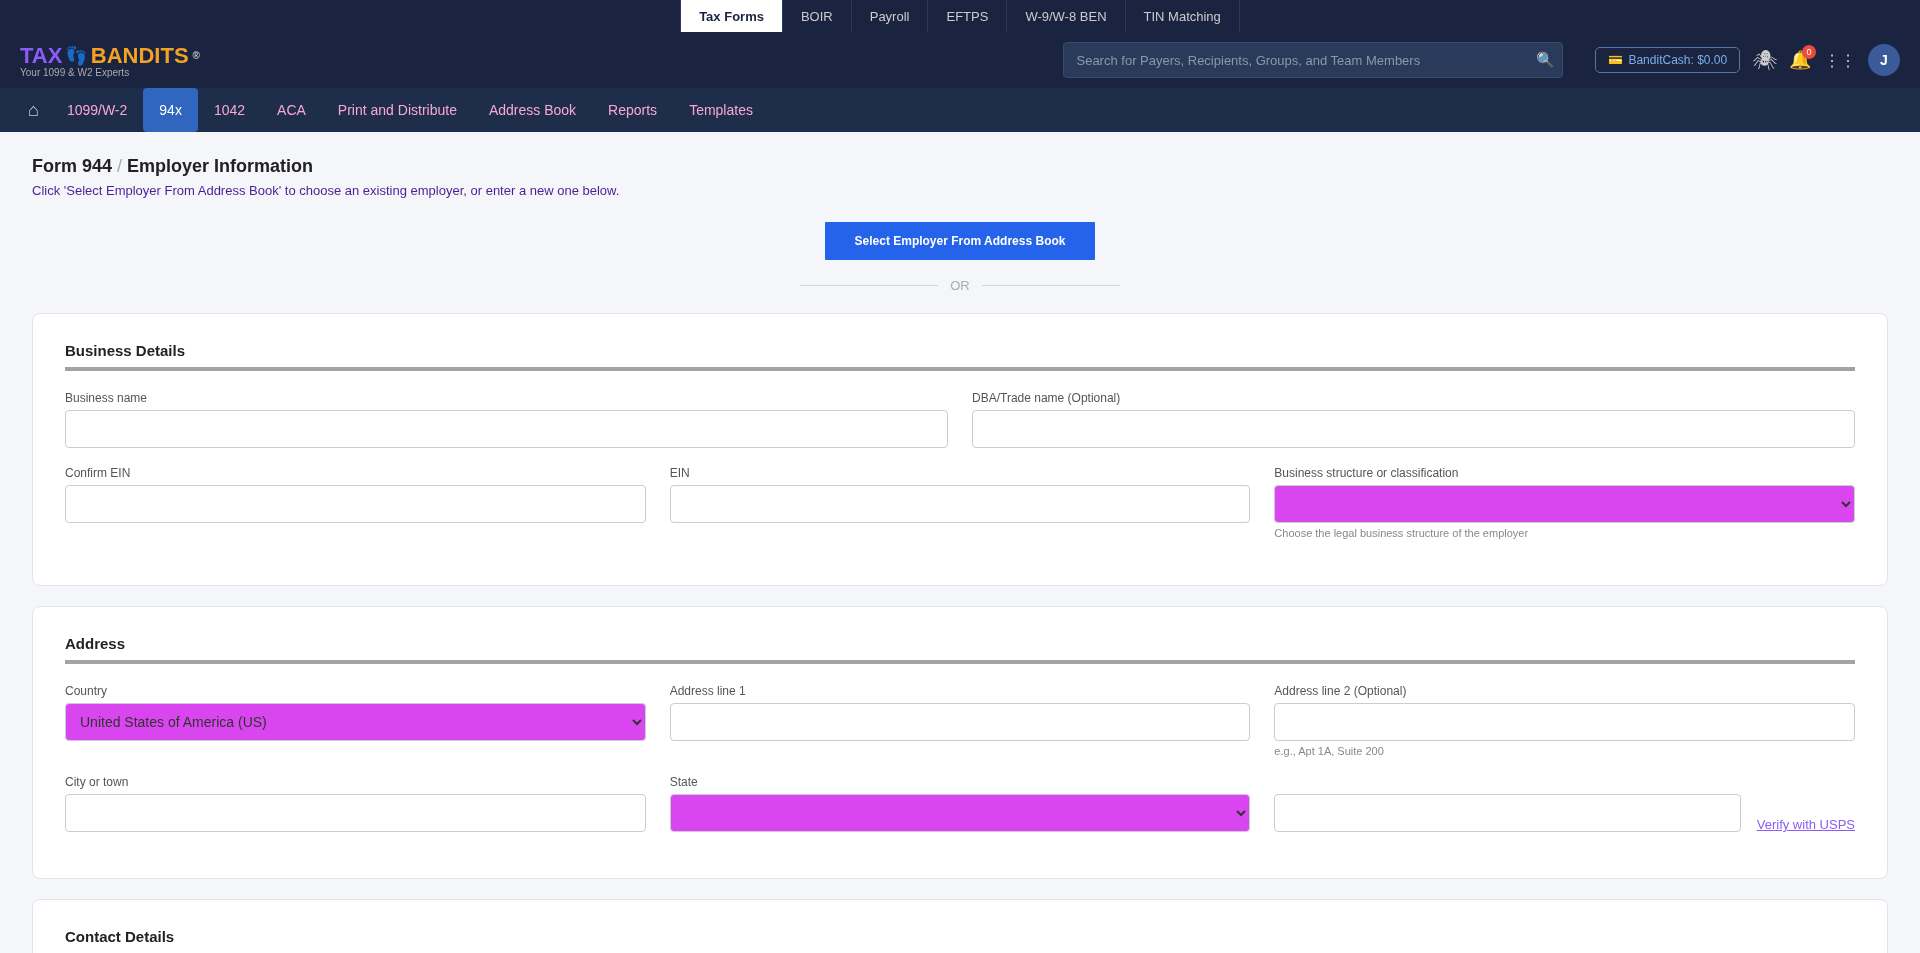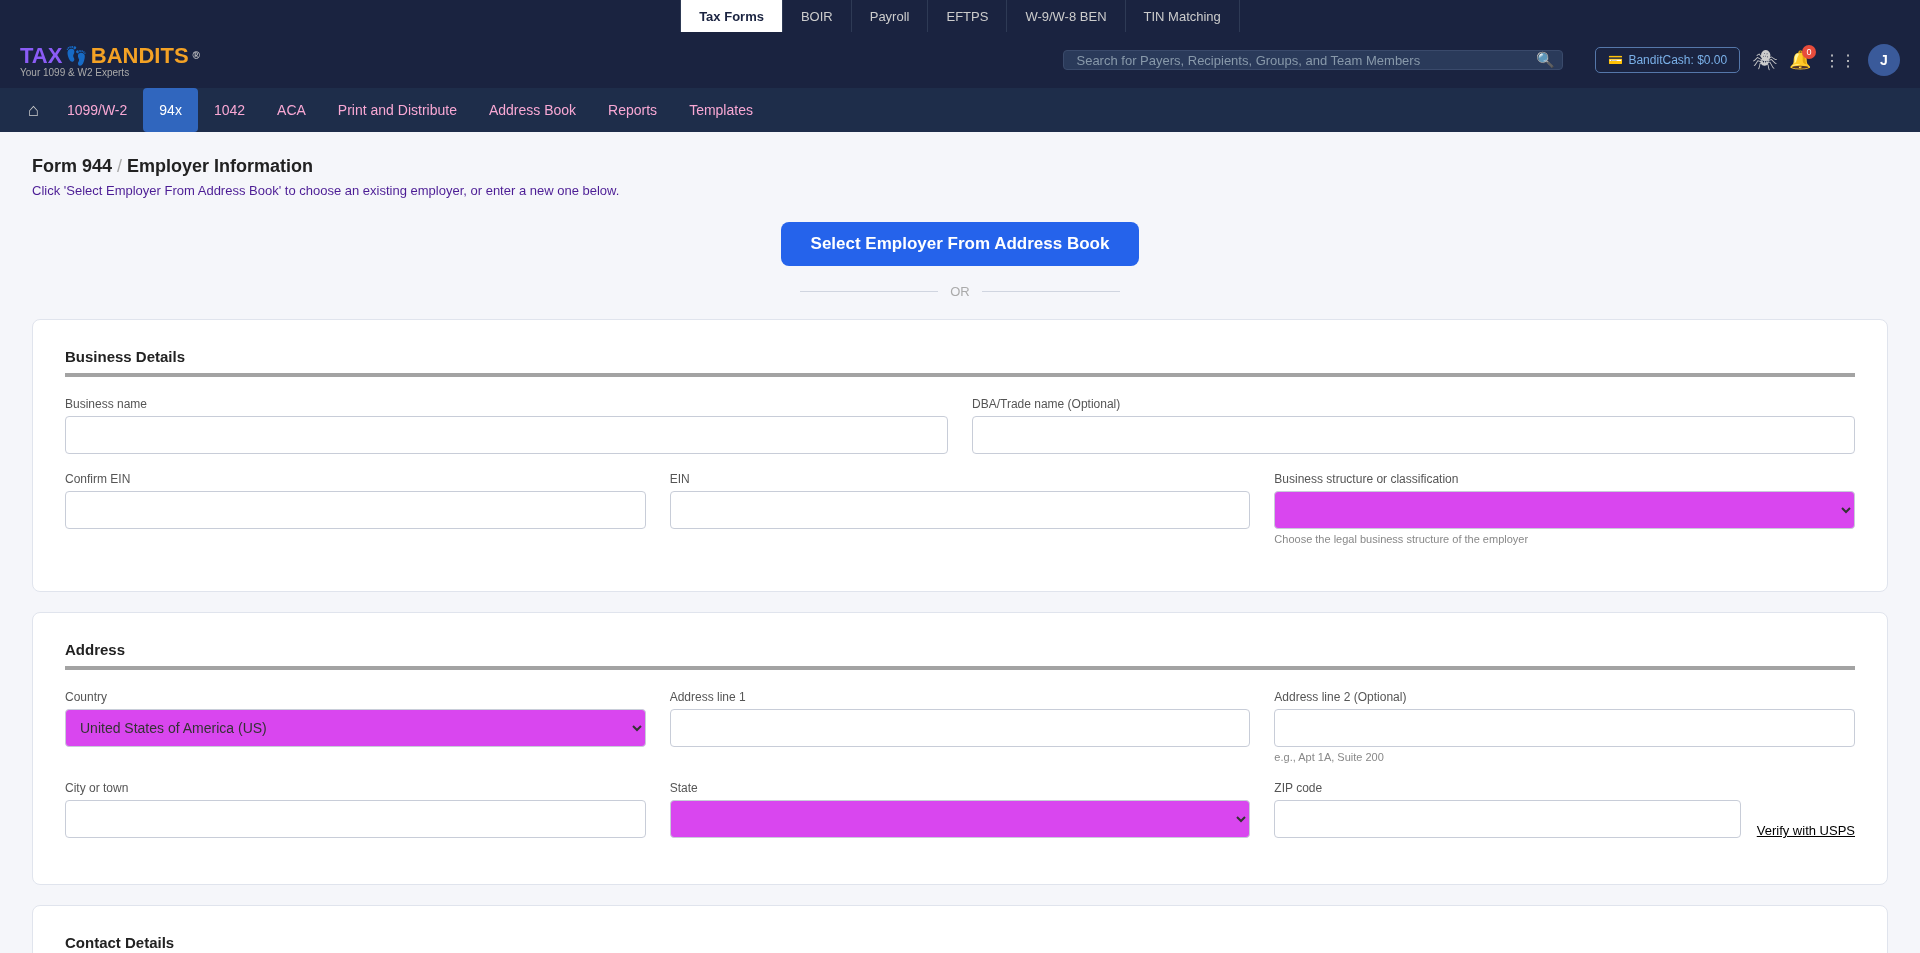--- a/index.html
+++ b/index.html
@@ -201,23 +201,23 @@
       display: flex;
       flex-direction: column;
       align-items: center;
       margin-bottom: 20px;
       margin-top: 16px;
     }
     .select-employer-btn {
       background: #2563eb;
       color: #fff;
       border: none;
-      border-radius: 8px;
+      border-radius: 1px;
       padding: 12px 30px;
-      font-size: 17px;
+      font-size: 12px;
       font-weight: 600;
       cursor: pointer;
       margin-bottom: 18px;
     }
     .or-divider {
       display: flex;
       align-items: center;
       width: 320px;
       gap: 12px;
       color: #aaa;
@@ -282,21 +282,21 @@
       outline: none;
       height: 38px;
       appearance: auto;
     }
     .form-hint {
       font-size: 11px;
       color: #888;
       margin-top: 4px;
     }
     .verify-link {
-      color: #000000;
+      color: #8b5cf6;
       text-decoration: underline;
       font-size: 13px;
       cursor: pointer;
       margin-left: 8px;
       white-space: nowrap;
     }
     .zip-row {
       display: flex;
       align-items: flex-end;
       gap: 8px;
@@ -321,21 +321,21 @@
     <div class="logo-text">
       <span class="tax">TAX</span>
       <span style="color:#f4a225; font-size:18px; margin:0 1px;">👣</span>
       <span class="bandits">BANDITS</span>
       <span style="font-size:10px; color:#ccc; margin-left:2px;">®</span>
     </div>
     <div class="logo-sub">Your 1099 &amp; W2 Experts</div>
   </div>
 
   <div class="header-search">
-    <input type="text" class="form-input" style="width: 100%; background: rgb(42, 58, 90); border-color: rgb(58, 74, 107); color: rgb(204, 204, 204); height: 20px;" placeholder="Search for Payers, Recipients, Groups, and Team Members">
+    <input type="text" class="form-input" style="width: 100%; background: rgb(42, 58, 90); border-color: rgb(58, 74, 107); color: rgb(204, 204, 204); height: 36px;" placeholder="Search for Payers, Recipients, Groups, and Team Members">
     <button class="search-icon-btn">🔍</button>
   </div>
 
   <div class="header-right">
     <button class="bandit-cash-btn">
       <span>💳</span>
       <span>BanditCash: $0.00</span>
     </button>
     <button class="header-icon-btn" style="font-size:20px;">🕷</button>
     <button class="header-icon-btn" style="position:relative;">
@@ -434,21 +434,20 @@
         <label class="form-label">City or town</label>
         <input type="text" class="form-input" style="">
       </div>
       <div class="form-group">
         <label class="form-label">State</label>
         <select class="form-select">
           <option value=""></option>
         </select>
       </div>
       <div class="form-group">
-        <label class="form-label">ZIP code</label>
         <div class="zip-row">
           <input type="text" class="form-input" style="">
           <span class="verify-link">Verify with USPS</span>
         </div>
       </div>
     </div>
   </div>
 
   <div class="form-card">
     <div class="section-title">Contact Details</div>

